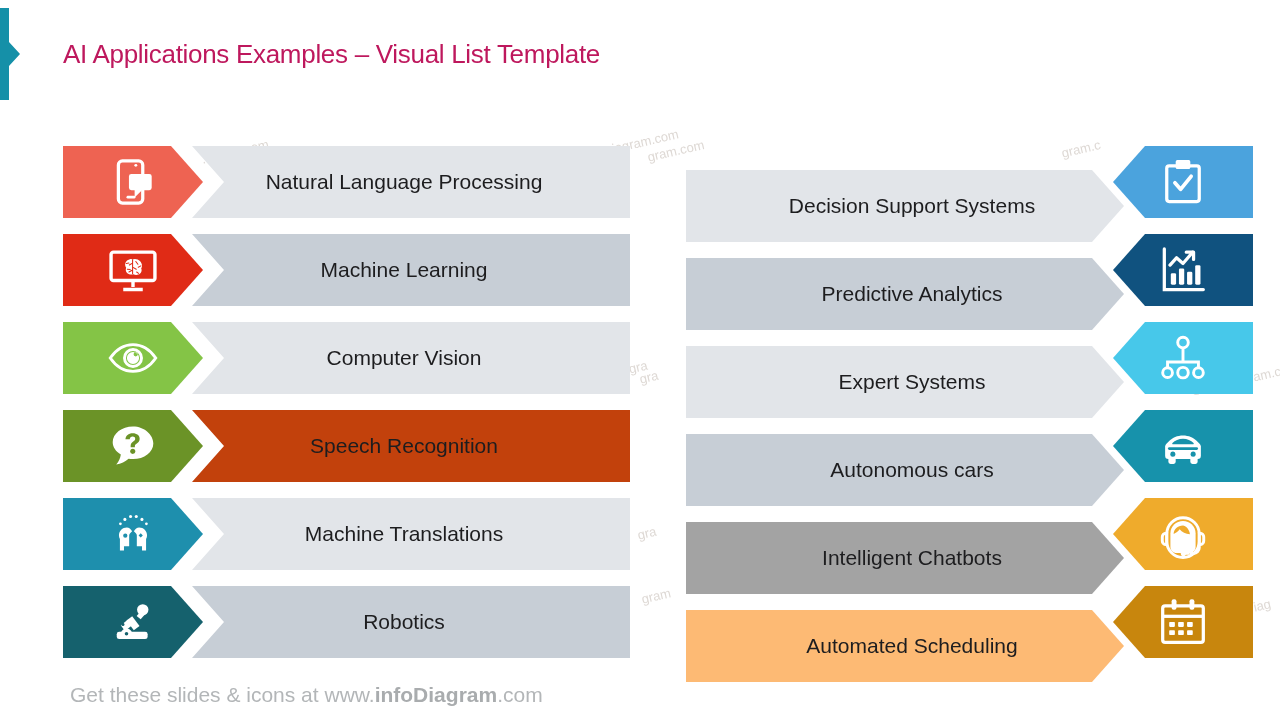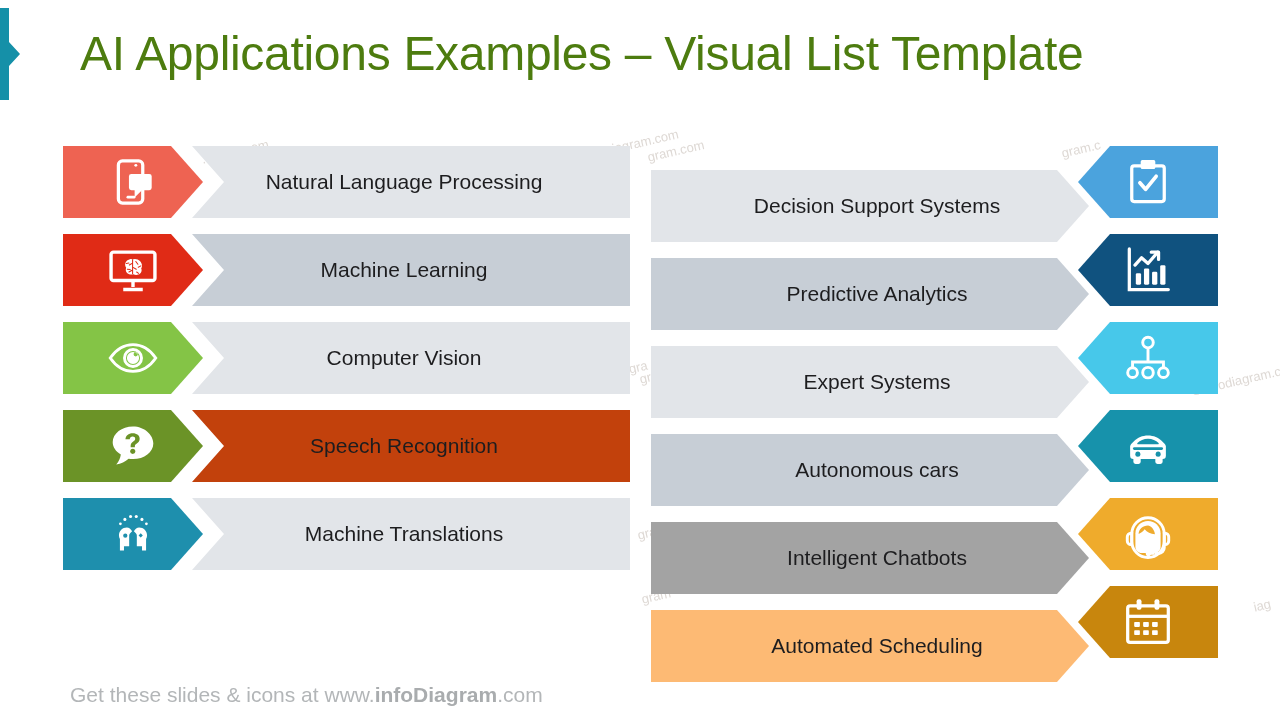--- a/index.html
+++ b/index.html
@@ -5,33 +5,33 @@
   html,body{margin:0;padding:0;}
   body{
     width:1280px;height:720px;background:#ffffff;overflow:hidden;
     font-family:"Liberation Sans","DejaVu Sans",sans-serif;
     position:relative;
   }
   
   #accent-mark{position:absolute;left:0;top:8px;width:28px;height:92px;}
   
   #slide-title{
-    position:absolute;left:80px;top:26px;width:1100px;height:56px;
-    font-size:48px;font-weight:400;color:#4d7c0f;letter-spacing:-0.3px;
+    position:absolute;left:63px;top:26px;width:1100px;height:56px;
+    font-size:26px;font-weight:400;color:#be185d;letter-spacing:-0.3px;
     white-space:nowrap;line-height:56px;
   }
   
   .wm{
     position:absolute;color:#d8d2cd;font-size:13px;
     transform:rotate(-13deg);transform-origin:left top;
     pointer-events:none;white-space:nowrap;opacity:.85;
   }
   
   #list-area{position:absolute;left:0;top:0;width:1280px;height:720px;}
-  .row{position:absolute;height:64px;}
+  .row{position:absolute;height:64px;padding-left:35px;}
   .row-left{left:63px;width:567px;}
   .row-right{left:651px;width:567px;}
 
   .icon-block{
     position:absolute;top:0;height:72px;width:140px;
     display:flex;align-items:center;justify-content:center;
   }
   .row-left .icon-block{left:0;clip-path:polygon(0 0,108px 0,140px 50%,108px 100%,0 100%);}
   .row-right .icon-block{right:0;clip-path:polygon(32px 0,140px 0,140px 100%,32px 100%,0 50%);}
 
@@ -165,20 +165,39 @@
           <g fill="#1e8fad">
             <path d="M22.5 31.5a2.6 2.6 0 1 0 0 5.2 2.6 2.6 0 0 0 0-5.2z"></path>
             <path d="M41.5 31.2l2.6 2.6-2.6 2.6-2.6-2.6z"></path>
           </g>
         </svg>
       </div>
       <div class="label-bar" style="background: rgb(226, 229, 233);">
         <span>Machine Translations</span>
       </div>
     </div>
+    <div class="row row-left" style="top: 586px;">
+      <div class="icon-block" style="background: rgb(21, 97, 109);">
+        <svg viewBox="0 0 64 64">
+          <g fill="#fff">
+            <rect x="12" y="44" width="38" height="9" rx="3"></rect>
+            <path d="M24 30l7-5 9 12-7 5z"></path>
+            <path d="M17 36l9-7 5 7-9 7z"></path>
+            <circle cx="44" cy="17" r="7"></circle>
+            <path d="M36.5 24.5l6-7 5 4-6 7z"></path>
+            <path d="M24 40c-4 0-7 3-7 7h14c0-4-3-7-7-7z"></path>
+          </g>
+          <circle cx="24" cy="46.5" r="2.2" fill="#15616d"></circle>
+          <circle cx="19.5" cy="35" r="2" fill="#15616d"></circle>
+        </svg>
+      </div>
+      <div class="label-bar" style="background: rgb(199, 206, 214);">
+        <span>Robotics</span>
+      </div>
+    </div>
     <div class="row row-right" style="top: 146px;">
       <div class="icon-block" style="background: rgb(75, 163, 221);">
         <svg viewBox="0 0 64 64">
           <g fill="none" stroke="#fff" stroke-width="4">
             <rect x="12" y="12" width="40" height="44" rx="3"></rect>
           </g>
           <path fill="#fff" d="M25 5h14a2 2 0 0 1 2 2v7a2 2 0 0 1-2 2H25a2 2 0 0 1-2-2V7a2 2 0 0 1 2-2z"></path>
           <path fill="none" stroke="#fff" stroke-width="4.6" stroke-linecap="round" stroke-linejoin="round" d="M22 33l7 8 13-16"></path>
         </svg>
       </div>

